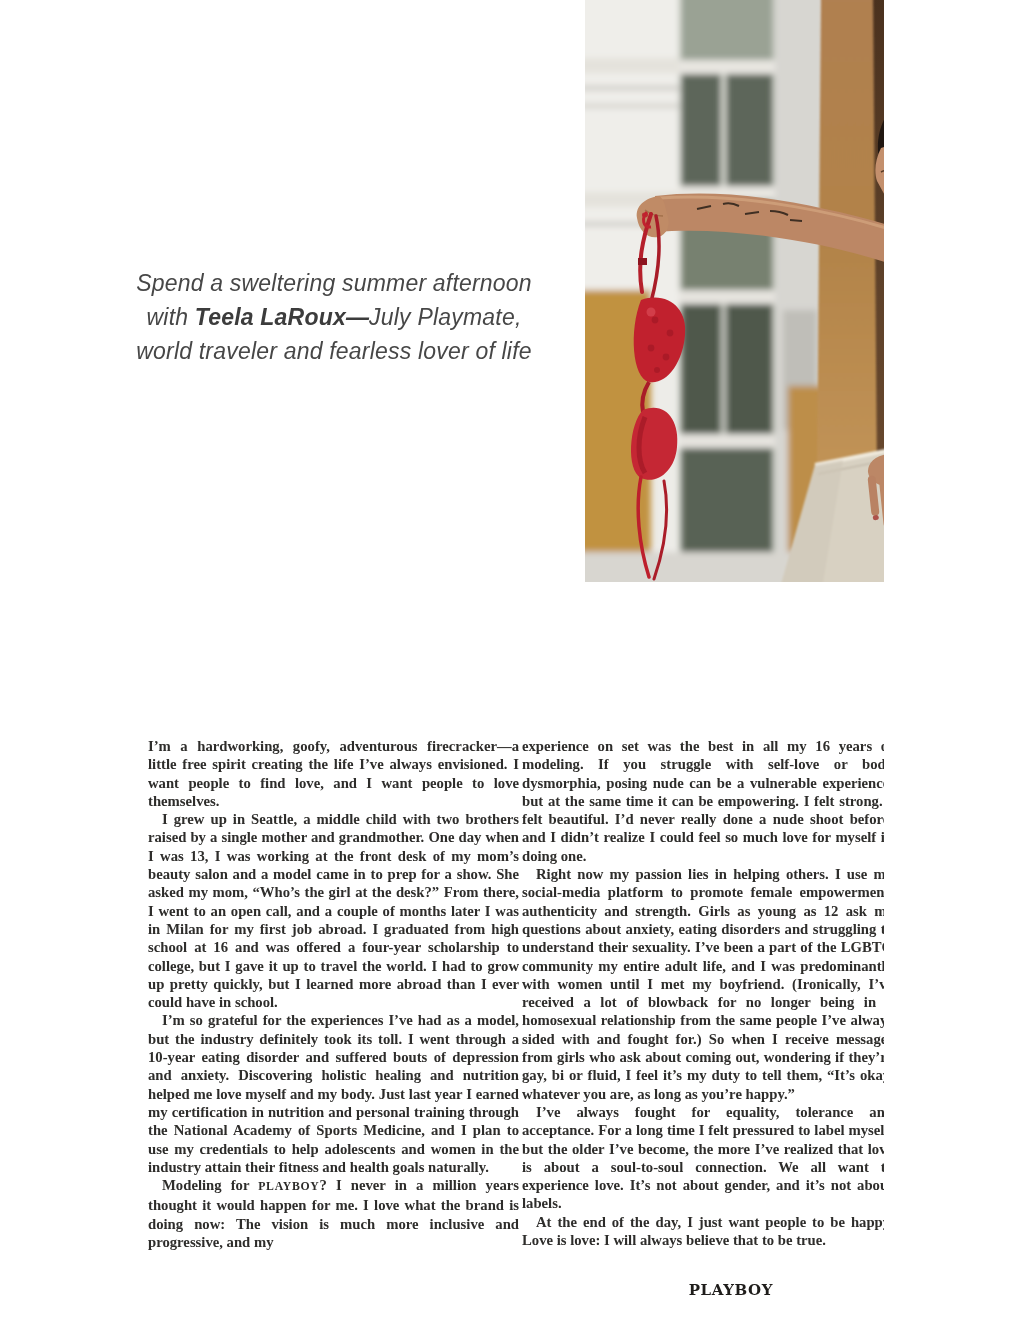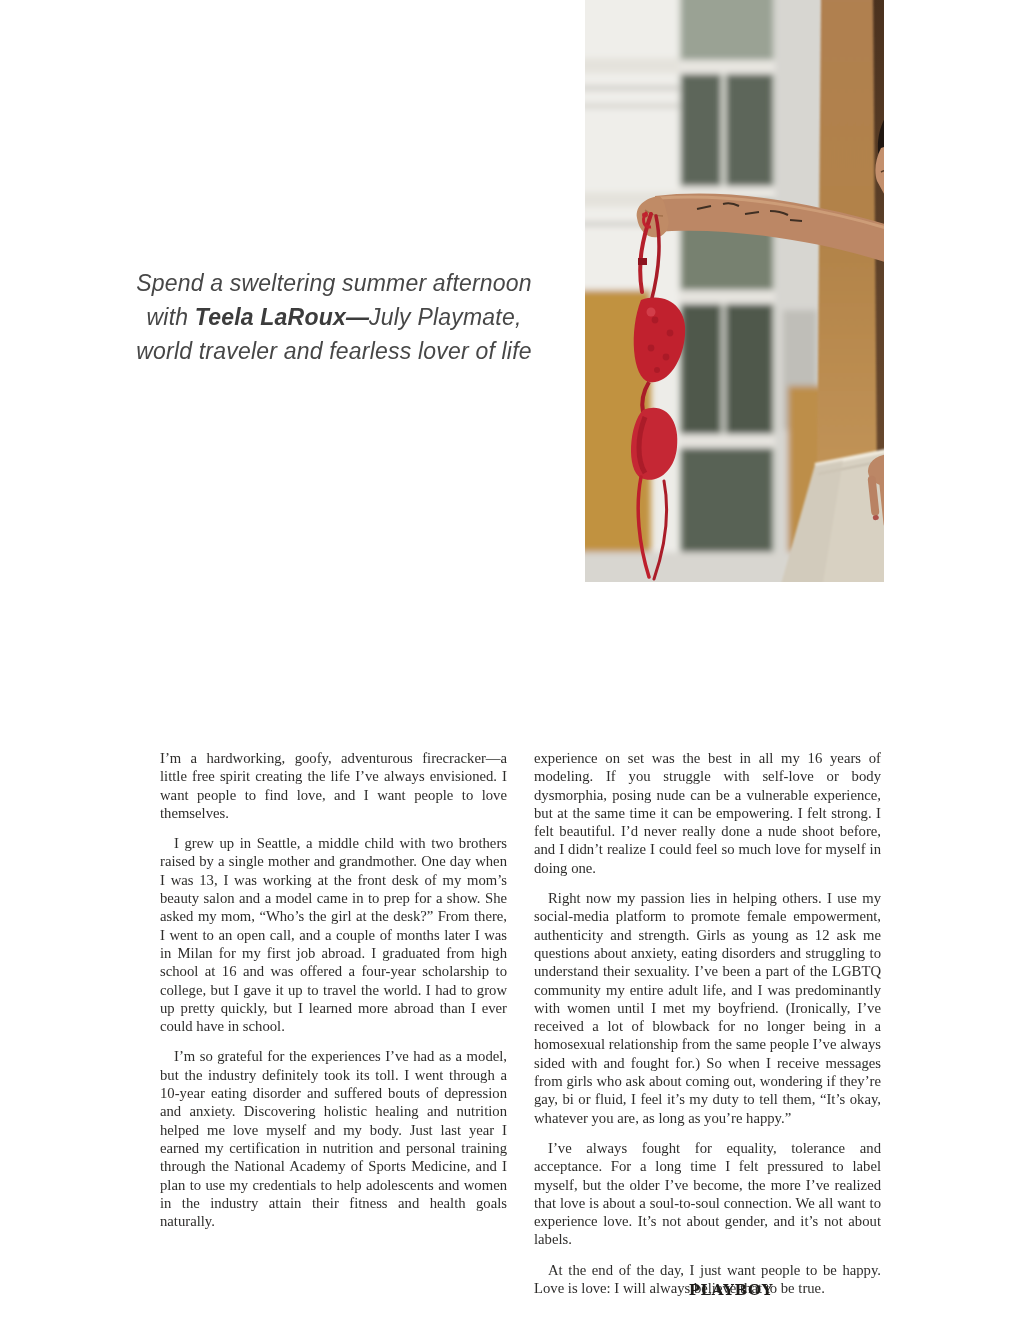--- a/index.html
+++ b/index.html
@@ -11,21 +11,21 @@
          font-size:23px;line-height:34px;color:#474747;letter-spacing:.2px;}
   .intro .b{font-weight:bold;color:#3c3c3c;}
   
   .photo{position:absolute;left:585px;top:0;width:439px;height:582px;}
   .photo svg{display:block;}
   
   .col{position:absolute;top:737px;width:371px;font-size:14.7px;line-height:18.3px;
        color:#2e2d2b;text-align:justify;hyphens:auto;-webkit-hyphens:auto;}
   .col1{left:148px;}
   .col2{left:522px;}
-  .para{margin:12px;}
+  .para{margin:0;font-weight:bold;}
   .para.ind{text-indent:14px;}
   .sc{font-size:.8em;letter-spacing:.06em;}
   
   .brand{position:absolute;right:111px;top:1281px;font-family:"DejaVu Serif",serif;
          font-weight:bold;font-size:15px;letter-spacing:.6px;color:#1f1d1b;}
 </style>
 </head>
 <body>
 
 <div class="page">
@@ -185,20 +185,21 @@
           <rect x="387" y="-8" width="4" height="600" fill="#8a6236" opacity="0.5"></rect>
         </g>
       </g>
     </svg>
   </div>
 
   <div class="col col1">
       <p class="para"><span>I’m a hardworking, goofy, adventurous firecracker—a little free spirit creating the life I’ve always envisioned. I want people to find love, and I want people to love themselves.</span></p>
       <p class="para ind"><span>I grew up in Seattle, a middle child with two brothers raised by a single mother and grandmother. One day when I was 13, I was working at the front desk of my mom’s beauty salon and a model came in to prep for a show. She asked my mom, “Who’s the girl at the desk?” From there, I went to an open call, and a couple of months later I was in Milan for my first job abroad. I graduated from high school at 16 and was offered a four-year scholarship to college, but I gave it up to travel the world. I had to grow up pretty quickly, but I learned more abroad than I ever could have in school.</span></p>
       <p class="para ind"><span>I’m so grateful for the experiences I’ve had as a model, but the industry definitely took its toll. I went through a 10-year eating disorder and suffered bouts of depression and anxiety. Discovering holistic healing and nutrition helped me love myself and my body. Just last year I earned my certification in nutrition and personal training through the National Academy of Sports Medicine, and I plan to use my credentials to help adolescents and women in the industry attain their fitness and health goals naturally.</span></p>
+      <p class="para ind"><span>Modeling for </span><span class="sc">PLAYBOY</span><span>? I never in a million years thought it would happen for me. I love what the brand is doing now: The vision is much more inclusive and progressive, and my</span></p>
     </div>
   <div class="col col2">
       <p class="para"><span>experience on set was the best in all my 16 years of modeling. If you struggle with self-love or body dysmorphia, posing nude can be a vulnerable experience, but at the same time it can be empowering. I felt strong. I felt beautiful. I’d never really done a nude shoot before, and I didn’t realize I could feel so much love for myself in doing one.</span></p>
       <p class="para ind"><span>Right now my passion lies in helping others. I use my social-media platform to promote female empowerment, authenticity and strength. Girls as young as 12 ask me questions about anxiety, eating disorders and struggling to understand their sexuality. I’ve been a part of the LGBTQ community my entire adult life, and I was predominantly with women until I met my boyfriend. (Ironically, I’ve received a lot of blowback for no longer being in a homosexual relationship from the same people I’ve always sided with and fought for.) So when I receive messages from girls who ask about coming out, wondering if they’re gay, bi or fluid, I feel it’s my duty to tell them, “It’s okay, whatever you are, as long as you’re happy.”</span></p>
       <p class="para ind"><span>I’ve always fought for equality, tolerance and acceptance. For a long time I felt pressured to label myself, but the older I’ve become, the more I’ve realized that love is about a soul-to-soul connection. We all want to experience love. It’s not about gender, and it’s not about labels.</span></p>
       <p class="para ind"><span>At the end of the day, I just want people to be happy. Love is love: I will always believe that to be true.</span></p>
     </div>
 
   <div class="brand">PLAYBOY</div>
 

